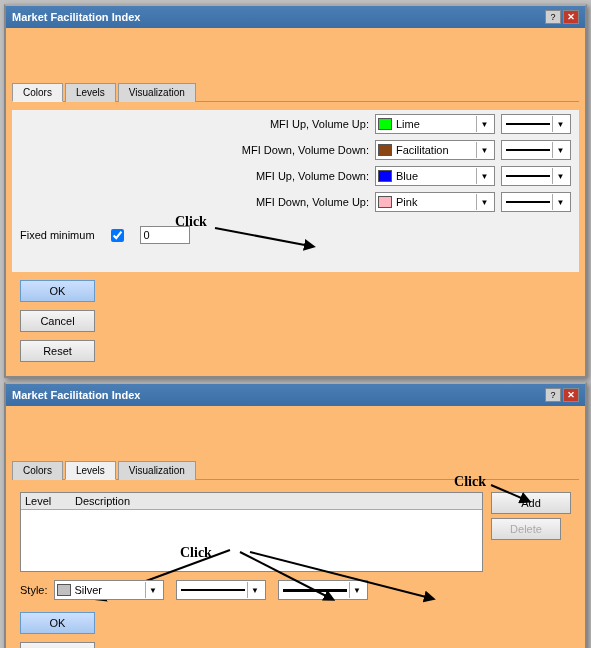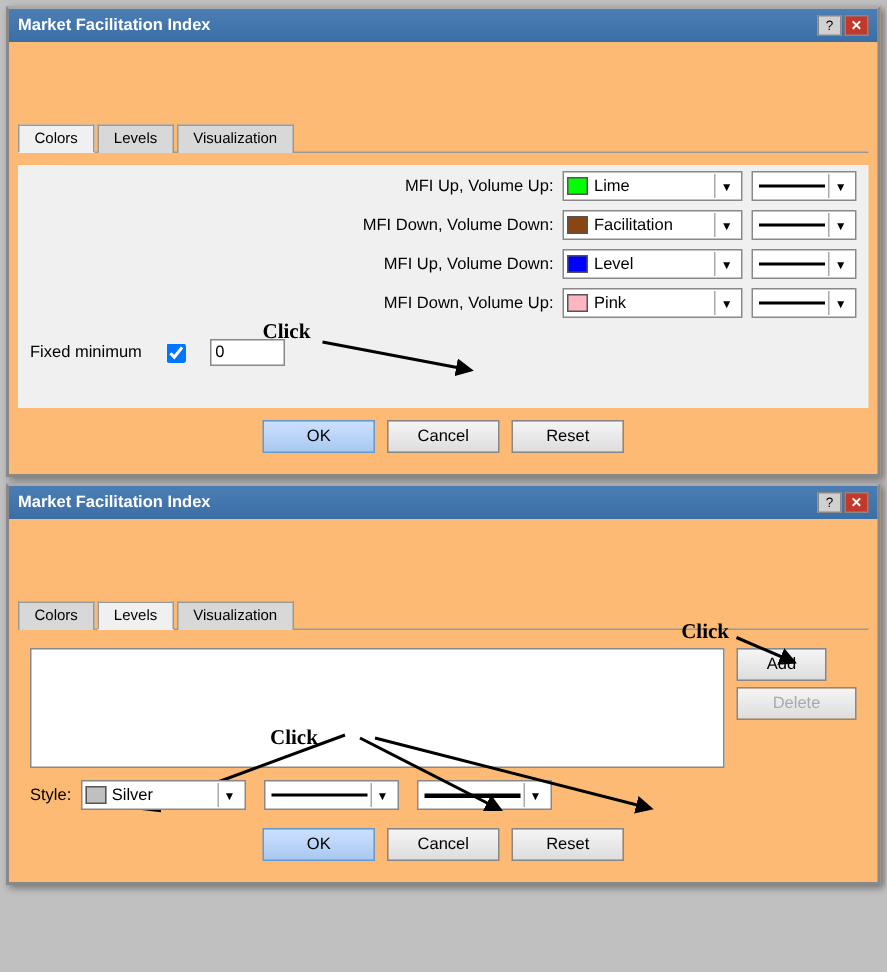--- a/index.html
+++ b/index.html
@@ -169,23 +169,23 @@
       width: 50px;
       height: 18px;
       border: 1px solid #888;
       padding: 1px 3px;
       font-size: 11px;
       background: white;
     }
 
     .buttons-row {
       display: flex;
-      justify-content: center;
       gap: 8px;
       padding: 8px;
+      flex-direction: column;
     }
 
     .btn {
       width: 75px;
       height: 22px;
       border: 1px solid #888;
       background: linear-gradient(to bottom, #f5f5f5, #ddd);
       cursor: pointer;
       font-size: 11px;
       display: flex;
@@ -289,21 +289,21 @@
         <div class="line-dropdown">
           <div class="line-preview"></div>
           <div class="dropdown-arrow">▼</div>
         </div>
       </div>
 
       <div class="form-row">
         <span class="form-label">MFI Up, Volume Down:</span>
         <div class="color-dropdown">
           <div class="color-swatch" style="background:#0000ff;"></div>
-          <span class="dropdown-text">Level</span>
+          <span class="dropdown-text">Blue</span>
           <div class="dropdown-arrow">▼</div>
         </div>
         <div class="line-dropdown">
           <div class="line-preview"></div>
           <div class="dropdown-arrow">▼</div>
         </div>
       </div>
 
       <div class="form-row">
         <span class="form-label">MFI Down, Volume Up:</span>
@@ -363,38 +363,42 @@
       <div class="tab">Colors</div>
       <div class="tab active">Levels</div>
       <div class="tab">Visualization</div>
     </div>
 
     <div class="levels-area">
 
       <div style="position:relative;">
         <div style="display:flex; gap:8px; align-items:flex-start;">
           <div class="levels-table-area">
+            <div class="levels-table-header">
+              <span class="col-level">Level</span>
+              <span class="col-desc">Description</span>
+            </div>
             <div style="height:60px;"></div>
           </div>
 
           <div class="levels-buttons">
 
             <div style="position:relative;">
               <div style="font-family:'Times New Roman',serif; font-size:14px; font-weight:bold; position:absolute; right:85px; top:-18px; white-space:nowrap;">Click</div>
               <svg style="position:absolute; right:40px; top:-12px; width:60px; height:30px; pointer-events:none;">
                 <line x1="20" y1="5" x2="55" y2="20" stroke="black" stroke-width="2" marker-end="url(#arr2)"></line>
                 <defs>
                   <marker id="arr2" markerWidth="6" markerHeight="6" refX="3" refY="3" orient="auto">
                     <path d="M0,0 L0,6 L6,3 z" fill="black"></path>
                   </marker>
                 </defs>
               </svg>
-              <button class="btn" style="width:60px;">Add</button>
+              <button class="btn" style="width:80px;">Add</button>
             </div>
-            <button class="btn" style="width:80px; color:#aaa;" disabled="">Delete</button>
+            <button class="btn" style="width:70px; color:#aaa;" disabled="">Delete</button>
           </div>
         </div>
       </div>
 
       <div style="position:relative; margin-top:8px;">
 
         <div style="font-family:'Times New Roman',serif; font-size:14px; font-weight:bold; position:absolute; left:160px; top:-35px; white-space:nowrap;">Click</div>
 
         <svg style="position:absolute; left:0; top:-50px; width:100%; height:80px; pointer-events:none;">
 

